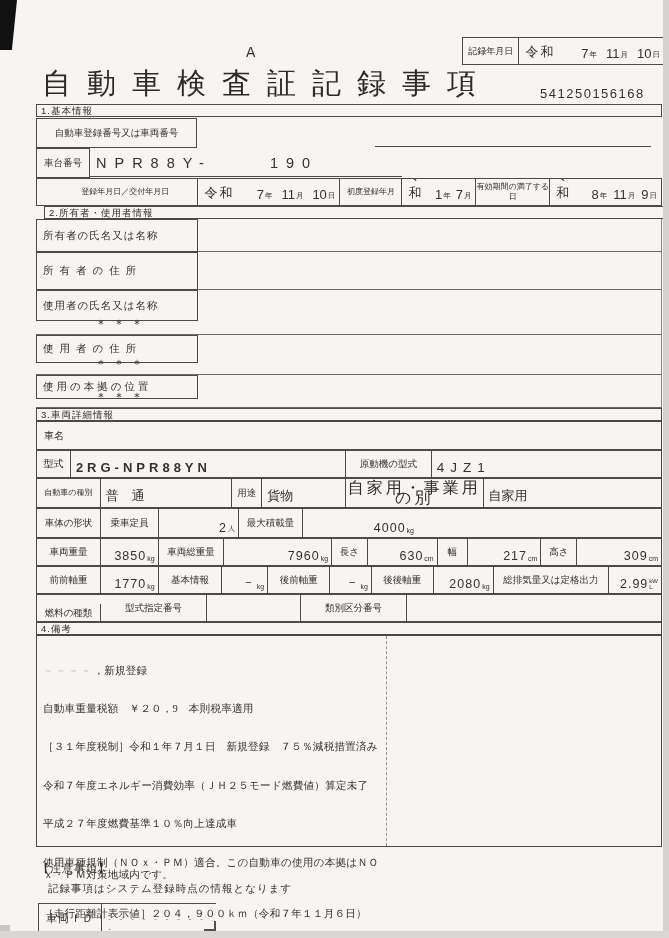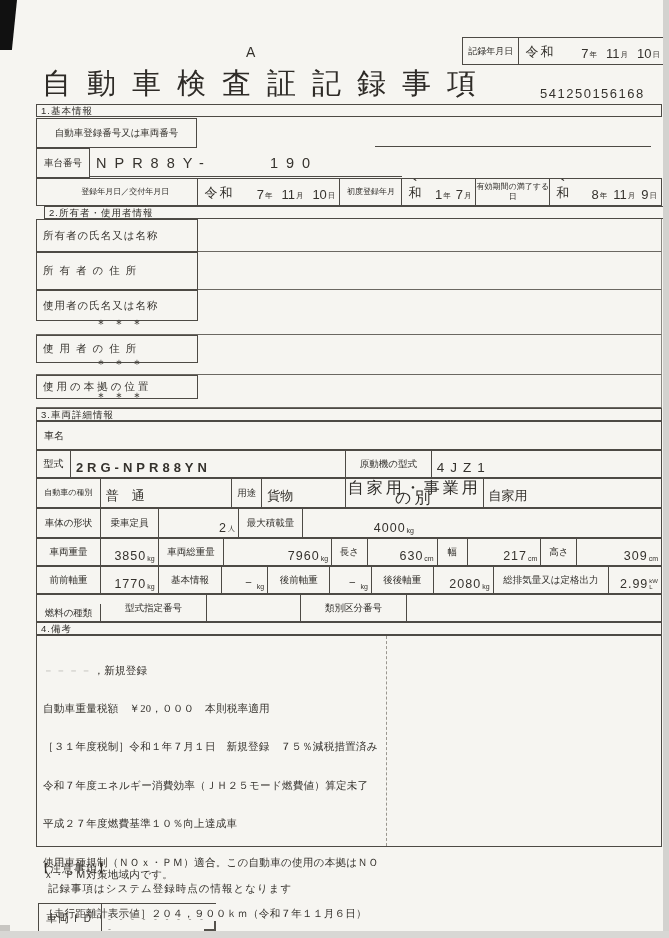--- a/index.html
+++ b/index.html
@@ -235,21 +235,21 @@
     <div class="tc lab" style="width:106px;">類別区分番号</div>
     <div class="tc val" style="width:68px;"></div>
   </div>
 
   <div class="secbar" style="top:622px;">4.備考</div>
 
   <div class="abs bdr" style="left:36px;top:635px;width:626px;height:212px;">
     <div class="abs" style="left:349px;top:0;width:0;height:210px;border-left:1px dashed #9a968f;"></div>
     <div class="abs remark" style="left:6px;top:3px;width:342px;">
       <div><span style="opacity:.35;letter-spacing:2px;">－－－－</span><span>，新規登録</span></div>
-      <div>自動車重量税額　￥20，０００　本則税率適用</div>
+      <div>自動車重量税額　￥２０，9　本則税率適用</div>
       <div>［３１年度税制］令和１年７月１日　新規登録　７５％減税措置済み</div>
       <div>令和７年度エネルギー消費効率（ＪＨ２５モード燃費値）算定未了</div>
       <div>平成２７年度燃費基準１０％向上達成車</div>
       <div>使用車種規制（ＮＯｘ・ＰＭ）適合。この自動車の使用の本拠はＮＯｘ・ＰＭ対策地域内です。</div>
       <div>［走行距離計表示値］２０４，９００ｋｍ（令和７年１１月６日）</div>
       
       
       
       
       

